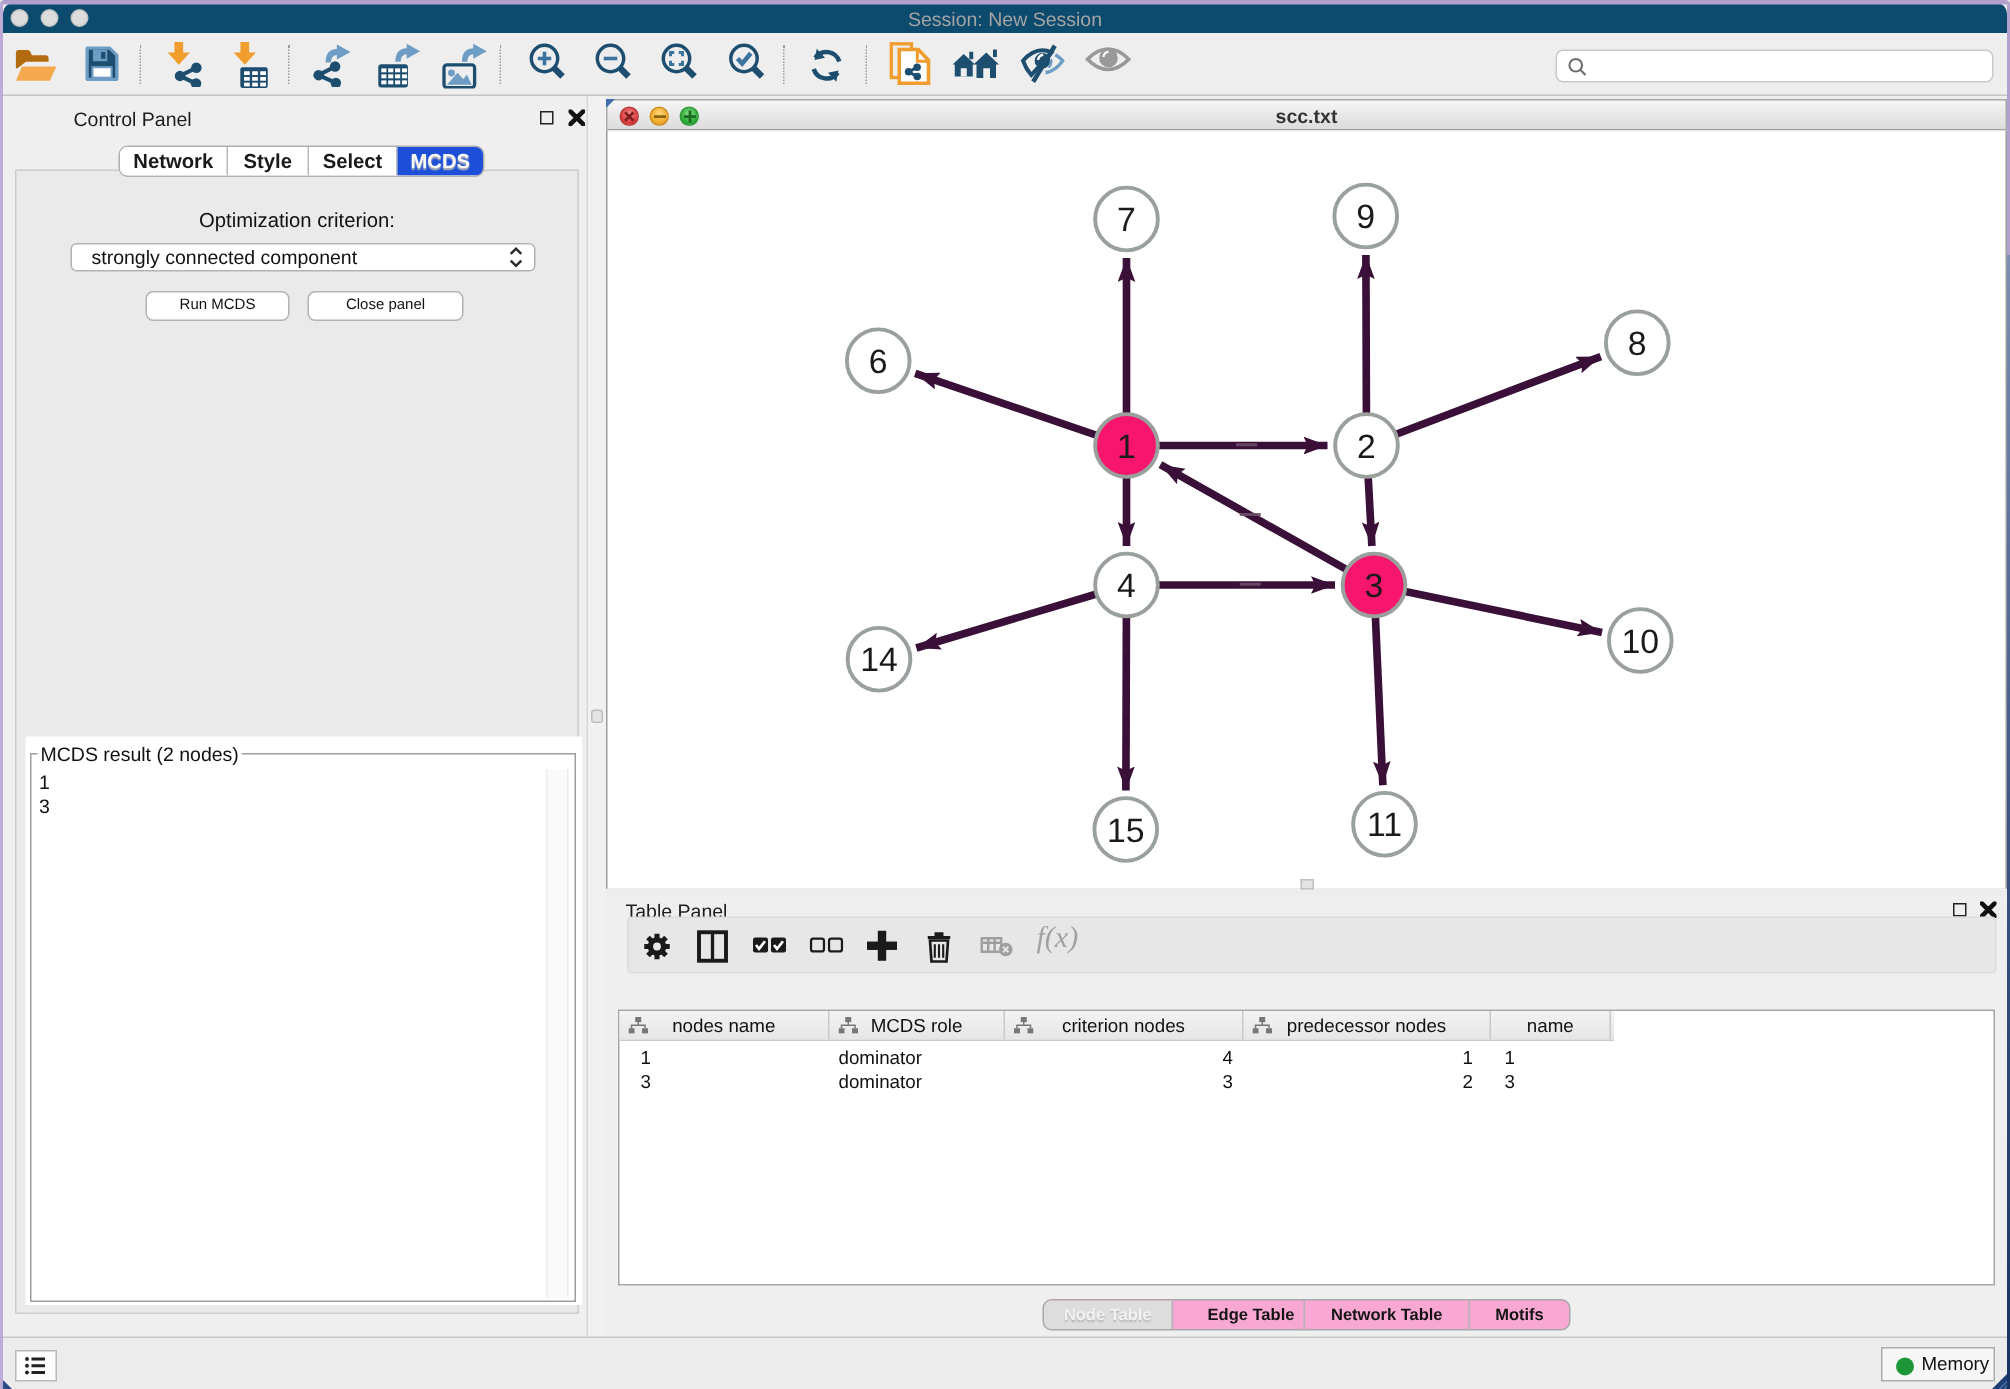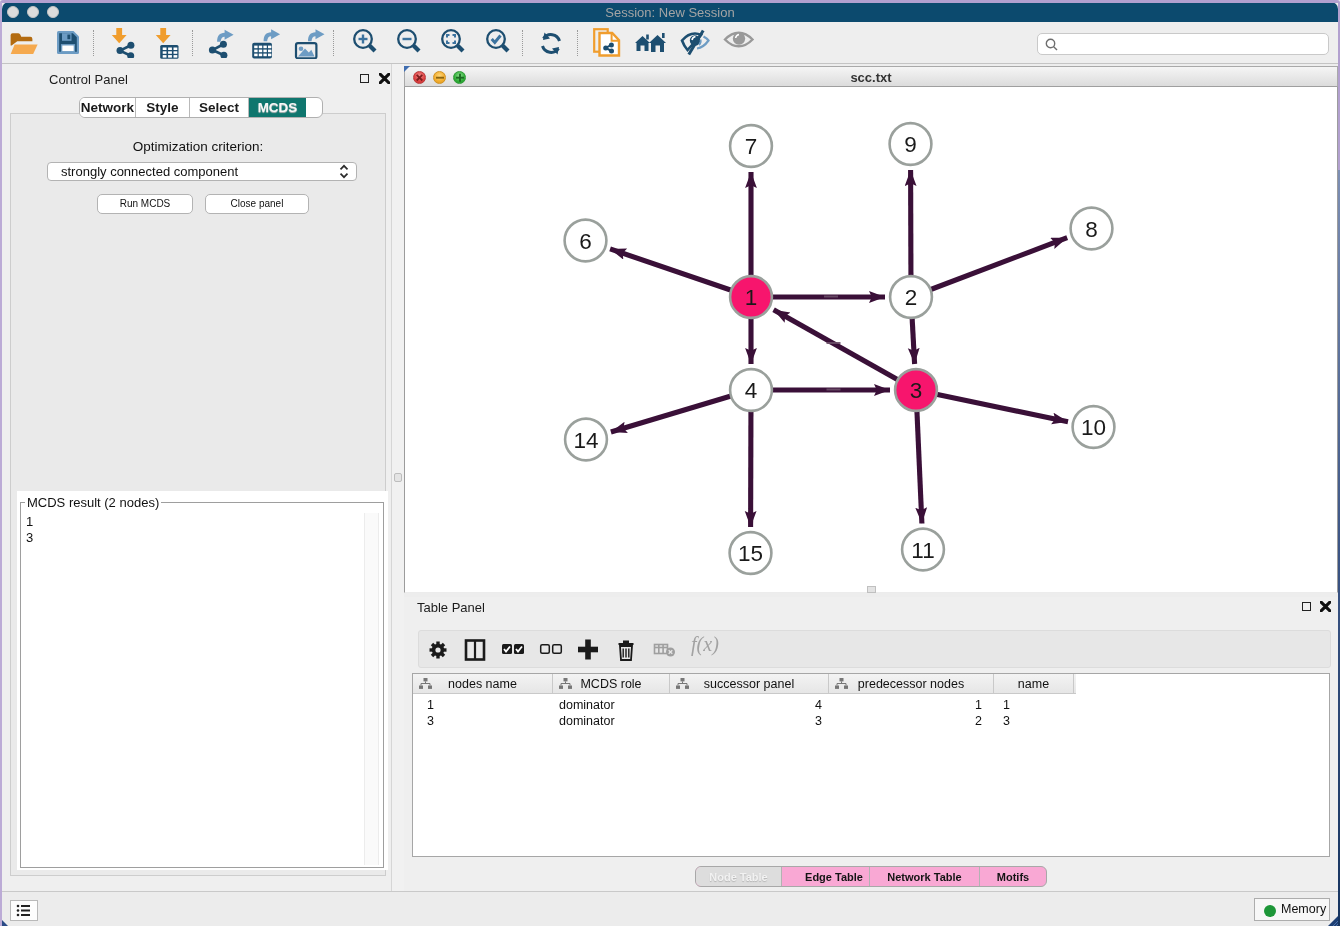--- a/index.html
+++ b/index.html
@@ -22,21 +22,21 @@
 #searchbox { position:absolute; left:1035px; top:11px; width:292px; height:22px; background:#fff; border:1px solid #c9c9c9; border-radius:5px; }
 
 #cpanel { left:2px; top:64px; width:389px; height:827px; background:#efefef; }
 #cp-title { position:absolute; left:12px; top:8px; font-size:13px; color:#1c1c1c;margin-left:35px; }
 .wicon-sq { position:absolute; width:9px; height:9px; border:1.5px solid #222; background:transparent; }
 .wicon-x { position:absolute; font-size:13px; font-weight:bold; color:#111; line-height:12px; }
 #cp-tabs { position:absolute; left:77px; top:33px; z-index:3; width:244px; height:21px; display:flex;
   border:1px solid #b0b0b0; border-radius:6px; overflow:hidden; background:#fff;
   font-size:13.5px; font-weight:bold; color:#1a1a1a; }
 #cp-tabs .tab { flex:0 0 auto; display:flex; align-items:center; justify-content:center; border-right:1px solid #b9b9b9; background:#fff; }
-#cp-tabs .tab:last-child { border-right:none; background:#0f766e; color:#f8f8f8; text-shadow:0 1px 1px #bbb; }
+#cp-tabs .tab:last-child { border-right:none; background:#1d4ed8; color:#f8f8f8; text-shadow:0 1px 1px #bbb; }
 #cp-content { position:absolute; left:8px; top:49px; width:376px; height:763px; background:#eaeaea; border:1px solid #cdcdcd; }
 #opt-label { position:absolute; left:0; width:100%; top:25px; text-align:center; font-size:13.5px; color:#111; }
 #cp-select { position:absolute; left:36px; top:48px; width:310px; height:19px; background:#fff; border:1px solid #b3b3b3; border-radius:4px; font-size:13px; color:#111; line-height:17px; padding-left:13px; }
 .btn { position:absolute; height:20px; background:#fff; border:1px solid #b3b3b3; border-radius:5px; font-size:10px; color:#111; text-align:center; line-height:18px; }
 
 #fs-white { position:absolute; left:6px; top:377px; width:371px; height:379px; background:#fff; }
 #fs-border { position:absolute; left:9px; top:388px; width:364px; height:366px; border:1px solid #9e9e9e; }
 #fs-legend { position:absolute; left:14px; top:381px; font-size:13px; color:#111; background:#fff; padding:0 2px; }
 #fs-scroll { position:absolute; left:353px; top:399px; width:15px; height:352px; background:#fafafa; border-left:1px solid #ececec; border-right:1px solid #ececec; }
 .fs-num { position:absolute; left:15px; font-size:13px; color:#111; }
@@ -45,21 +45,21 @@
 #vd-handle { position:absolute; left:2px; top:409px; width:8px; height:9px; background:#e4e4e4; border:1px solid #bdbdbd; border-radius:2px; }
 
 #netwin { left:404px; top:66px; width:934px; height:527px; }
 #net-titlebar { position:absolute; left:0; top:0; width:100%; height:21px; background:linear-gradient(#f5f5f5,#dcdcdc); border:1px solid #a9a9a9; border-bottom:1px solid #9f9f9f; }
 #net-title { position:absolute; left:0; right:0; top:3px; text-align:center; font-size:13px; font-weight:bold; color:#333; }
 .mac { position:absolute; top:4px; width:13px; height:13px; border-radius:50%; }
 #net-canvas { position:absolute; left:0; top:21px; width:934px; height:506px; background:#fff; border-left:1px solid #9c9c9c; border-right:1px solid #9c9c9c; border-bottom:1px solid #ececec; }
 
 #tpanel { left:404px; top:597px; width:936px; height:294px; background:#efefef; }
 #tp-title { position:absolute; left:13px; top:3px; font-size:13px; color:#1c1c1c; }
-#tp-toolbar { position:absolute; left:14px; top:33px; width:913px; height:38px; background:#e7e7e7; border:1px solid #dcdcdc; border-radius:3px; }
+#tp-toolbar { position:absolute; left:14px; top:14px; width:913px; height:38px; background:#e7e7e7; border:1px solid #dcdcdc; border-radius:3px; }
 #tp-table { position:absolute; left:8px; top:76px; width:918px; height:184px; background:#fff; border:1px solid #a6a6a6; }
 #tp-header { position:absolute; left:0; top:0; width:663px; height:20px; background:linear-gradient(#f3f3f3,#e6e6e6); border-bottom:1px solid #c9c9c9; display:flex; font-size:12.5px; color:#111; }
 #tp-header .hc { position:relative; height:100%; border-right:1px solid #c9c9c9; display:flex; align-items:center; justify-content:center; }
 .trow { position:absolute; left:0; width:100%; height:16px; font-size:12.5px; color:#111; }
 .trow span { position:absolute; top:1px; }
 #tp-tabs { position:absolute; left:291px; top:269px; height:21px; display:flex; border:1px solid #a8a8a8; border-radius:6px; overflow:hidden; background:#f9a8d4; font-size:11px; font-weight:bold; color:#141414; }
 #tp-tabs .tab { display:flex; align-items:center; justify-content:center; border-right:1px solid #b2b2b2; }
 #tp-tabs .tab:first-child { background:#dddddd; color:#f2f2f2; text-shadow:0 1px 1px #b5b5b5; }
 #tp-tabs .tab:last-child { border-right:none; }
 
@@ -231,21 +231,21 @@
     </div>
   </div>
 
   <div class="abs" id="cpanel">
     <div id="cp-title">Control Panel</div>
     <div class="wicon-sq" style="left:358px; top:10px;"></div>
     <div class="wicon-x" style="left:377px; top:9px;"><svg viewBox="0 0 11 11" style="width:11px;height:11px">
           <path d="M1.2 0 L5.5 4.3 L9.8 0 L11 1.2 L6.7 5.5 L11 9.8 L9.8 11 L5.5 6.7 L1.2 11 L0 9.8 L4.3 5.5 L0 1.2 Z" fill="#111" stroke="#111" stroke-width="1.4" stroke-linejoin="round"></path>
         </svg></div>
     <div id="cp-tabs">
-      <div class="tab" style="width:56px;">Network</div>
+      <div class="tab" style="width:72px;">Network</div>
       <div class="tab" style="width:54px;">Style</div>
       <div class="tab" style="width:59px;">Select</div>
       <div class="tab" style="width:57px;">MCDS</div>
     </div>
     <div id="cp-content">
       <div id="cp-select">strongly connected component
         <svg width="10" height="15" style="position:absolute;right:7px;top:1px" viewBox="0 0 10 15">
             <g fill="none" stroke="#2c2c2c" stroke-width="1.7">
               <path d="M1.5 5.3 L5 1.8 L8.5 5.3"></path>
               <path d="M1.5 9.7 L5 13.2 L8.5 9.7"></path>
@@ -425,21 +425,21 @@
             <svg width="13" height="12" viewBox="0 0 13 12" style="position:absolute;left:6px;top:4px">
               <g fill="#777">
                 <rect x="4.5" y="0" width="4" height="3.4"></rect>
                 <rect x="0" y="7.5" width="4" height="3.4"></rect>
                 <rect x="9" y="7.5" width="4" height="3.4"></rect>
               </g>
               <g stroke="#777" fill="none">
                 <path d="M6.5 3.4 L6.5 5.5 M2 7.5 L2 5.5 L11 5.5 L11 7.5"></path>
               </g>
             </svg>
-            <span>successor panel</span>
+            <span>criterion nodes</span>
           </div>
         <div class="hc" style="width:165px;">
             <svg width="13" height="12" viewBox="0 0 13 12" style="position:absolute;left:6px;top:4px">
               <g fill="#777">
                 <rect x="4.5" y="0" width="4" height="3.4"></rect>
                 <rect x="0" y="7.5" width="4" height="3.4"></rect>
                 <rect x="9" y="7.5" width="4" height="3.4"></rect>
               </g>
               <g stroke="#777" fill="none">
                 <path d="M6.5 3.4 L6.5 5.5 M2 7.5 L2 5.5 L11 5.5 L11 7.5"></path>

